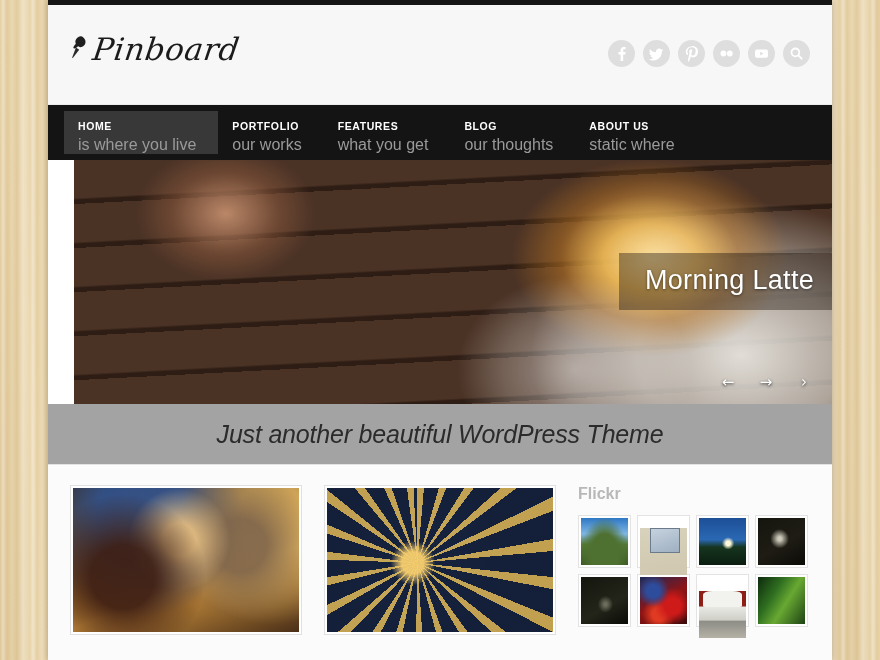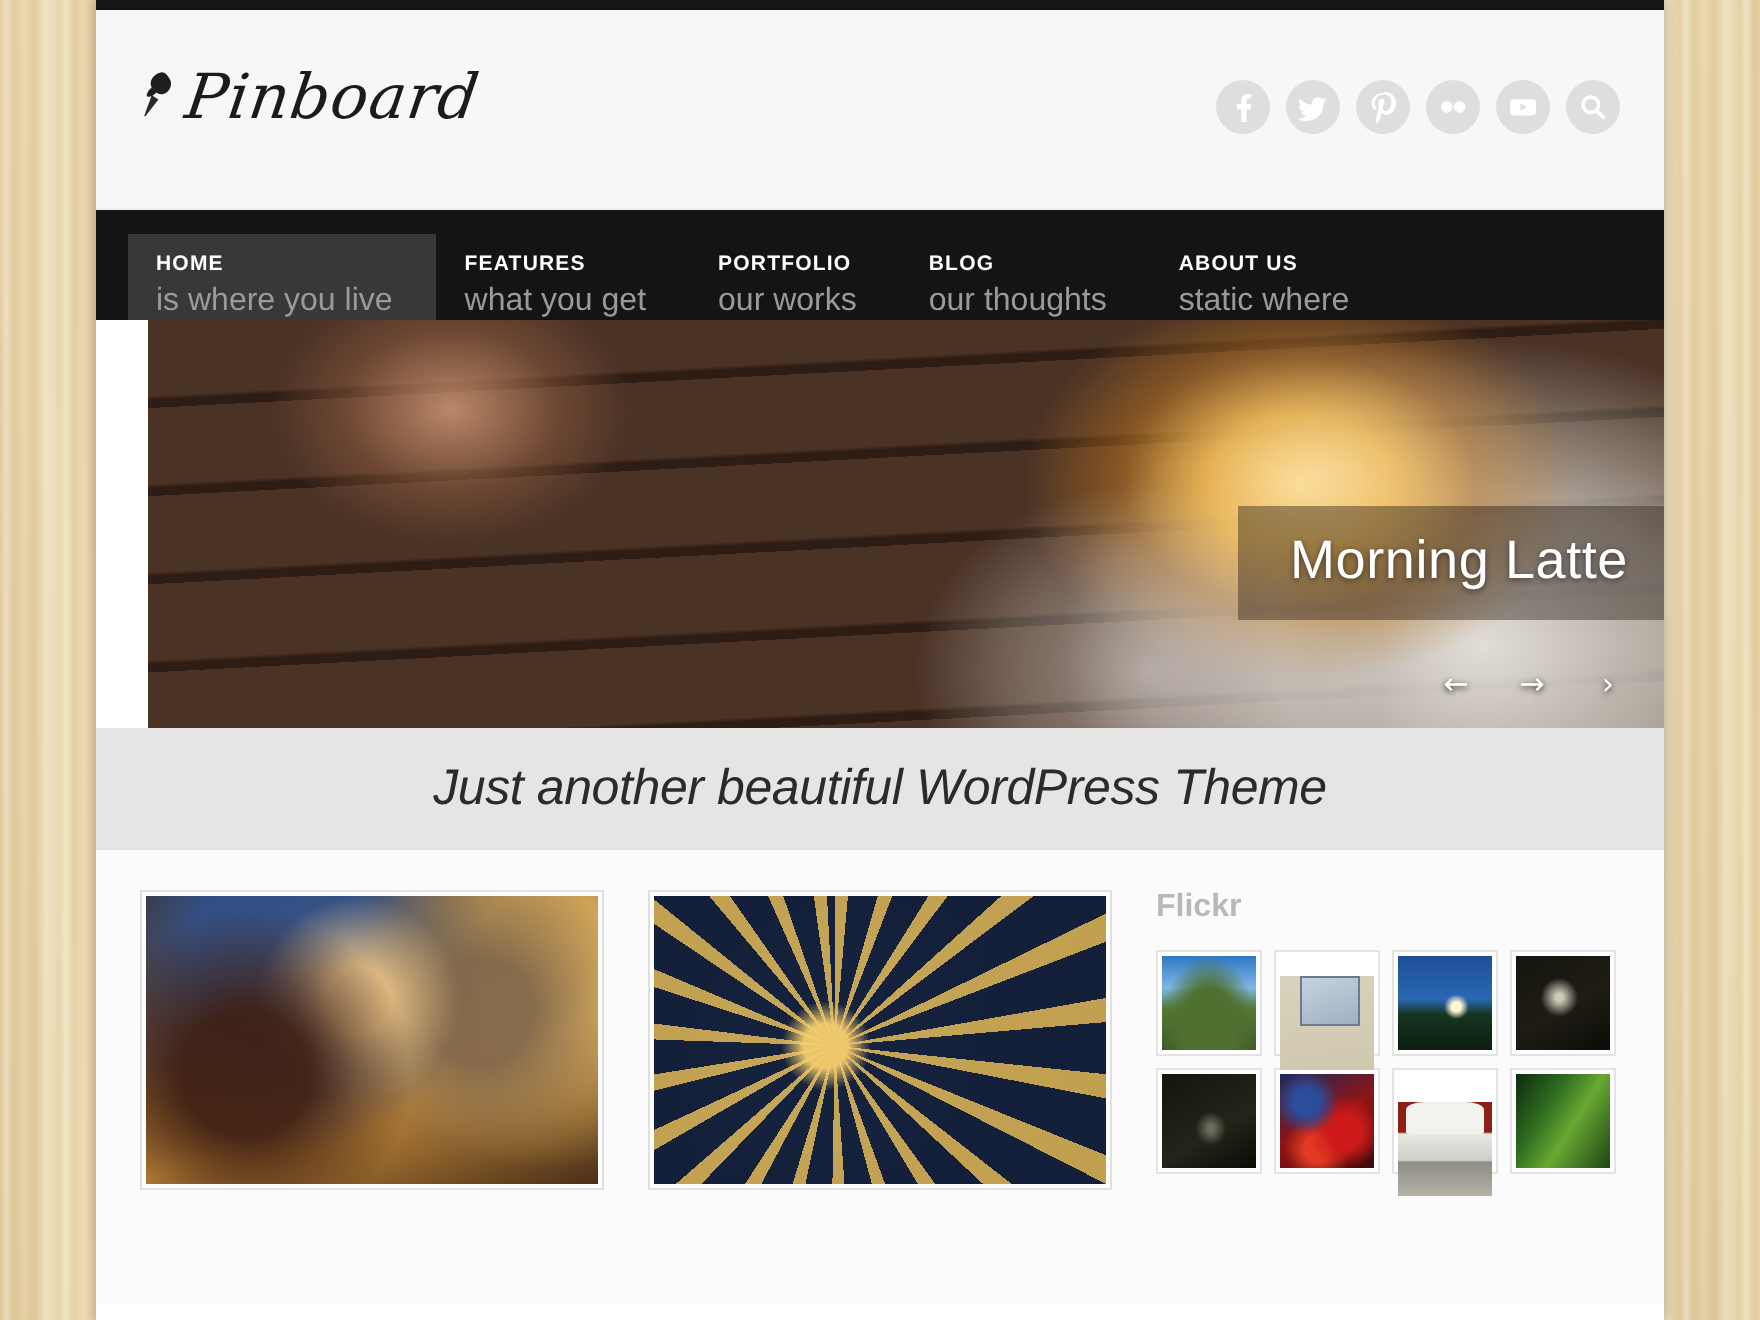--- a/index.html
+++ b/index.html
@@ -100,21 +100,21 @@
     align-items: center;
     justify-content: center;
     cursor: pointer;
   }
 
   
   .nav {
     height: 55px;
     background: #141414;
     display: flex;
-    align-items: flex-end;
+    align-items: center;
     padding-left: 16px;
   }
 
   .nav-item {
     padding: 9px 22px 0 14px;
     cursor: pointer;
     min-width: 84px;
   }
 
   .nav-item.active { background: #383838; }
@@ -131,21 +131,21 @@
   .nav-sub {
     margin-top: 4px;
     font-size: 16px;
     color: #9a9a9a;
     white-space: nowrap;
   }
 
   
   .slider {
     position: relative;
-    height: 204px;
+    height: 244px;
     overflow: hidden;
     background: #2a1c14;
     margin-left: 26px;
   }
 
   .slide-photo {
     position: absolute;
     inset: 0;
     background:
       radial-gradient(ellipse 210px 150px at 76% 40%,
@@ -217,21 +217,21 @@
     font-size: 15px;
     cursor: pointer;
     text-shadow: 0 1px 3px rgba(0,0,0,0.8);
     font-family: "DejaVu Sans", sans-serif;
     line-height: 1;
   }
 
   
   .tagline {
     height: 61px;
-    background: #e5e5e5;
+    background: #a3a3a3;
     display: flex;
     align-items: center;
     justify-content: center;
     border-bottom: 1px solid #e2e2e2;
   }
 
   .tagline-text {
     font-size: 25px;
     font-style: italic;
     color: #2b2b2b;
@@ -430,26 +430,26 @@
         </span>
       </div>
     </div>
 
     <div class="nav">
       <div class="nav-item active">
         <div class="nav-label">HOME</div>
         <div class="nav-sub">is where you live</div>
       </div>
       <div class="nav-item">
+        <div class="nav-label">PORTFOLIO</div>
+        <div class="nav-sub">our works</div>
+      </div>
+      <div class="nav-item">
         <div class="nav-label">FEATURES</div>
         <div class="nav-sub">what you get</div>
-      </div>
-      <div class="nav-item">
-        <div class="nav-label">PORTFOLIO</div>
-        <div class="nav-sub">our works</div>
       </div>
       <div class="nav-item">
         <div class="nav-label">BLOG</div>
         <div class="nav-sub">our thoughts</div>
       </div>
       <div class="nav-item">
         <div class="nav-label">ABOUT US</div>
         <div class="nav-sub">static where</div>
       </div>
     </div>

